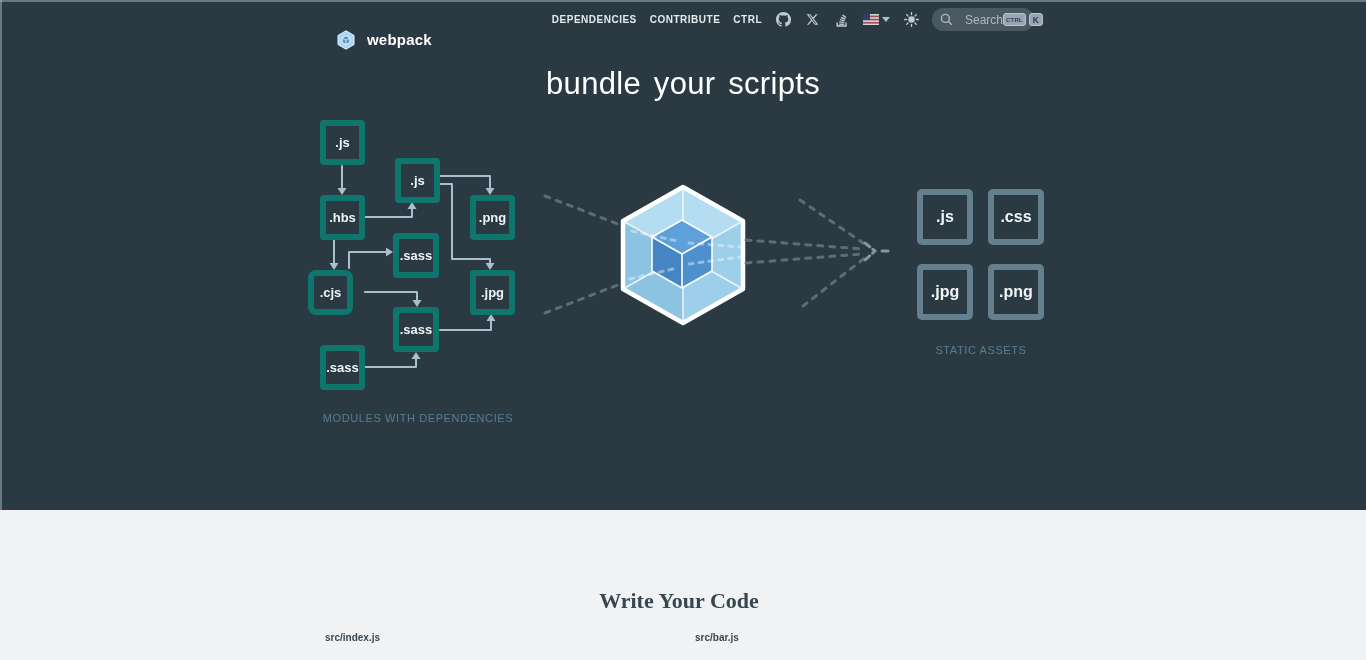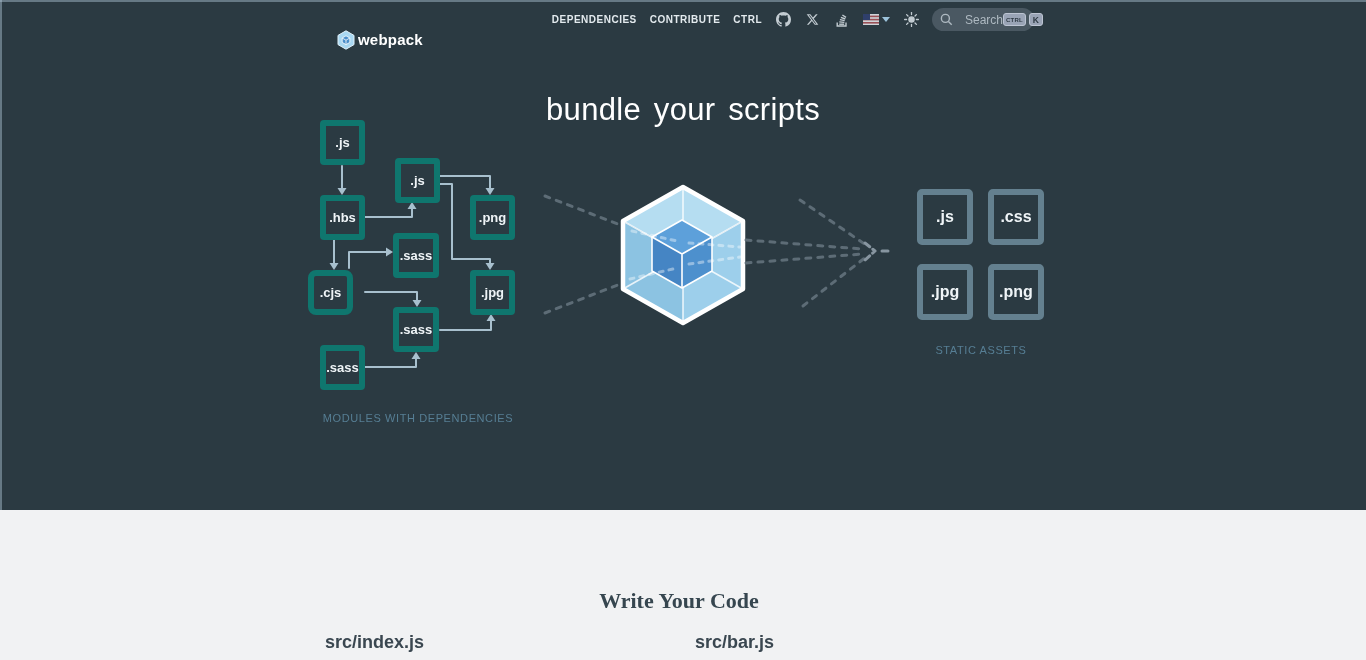--- a/index.html
+++ b/index.html
@@ -6,54 +6,54 @@
   body{font-family:"Liberation Sans", sans-serif; background:#f1f2f3;}
   .stage{position:relative;width:1366px;height:660px;overflow:hidden;background:#f1f2f3;}
 
   
   .hero{position:absolute;left:0;top:0;width:1366px;height:510px;background:#2b3a42;
         box-shadow: inset 0 2px 0 rgba(176,200,214,.45), inset 2px 0 0 rgba(176,200,214,.45);}
 
   
   .navbar{position:absolute;left:0;top:0;width:100%;height:39px;}
   .navbar-inner{position:absolute;left:334px;top:0;width:700px;height:39px;display:flex;align-items:center;}
-  .brand{display:flex;align-items:center;gap:0;cursor:pointer;margin-top:40px;}
+  .brand{display:flex;align-items:center;gap:9px;cursor:pointer;margin-top:40px;}
   .brand-text{color:#ffffff;font-weight:bold;font-size:15px;letter-spacing:.2px;}
   .nav-right{margin-left:auto;display:flex;align-items:center;gap:13px;}
   .nav-link{color:#e3eaee;font-size:10px;font-weight:bold;letter-spacing:.5px;cursor:pointer;}
   .nav-icon{display:inline-flex;align-items:center;justify-content:center;width:16px;height:16px;cursor:pointer;}
   .lang{display:inline-flex;align-items:center;gap:3px;cursor:pointer;}
   .caret{width:0;height:0;border-left:4px solid transparent;border-right:4px solid transparent;border-top:5px solid #9cc3dc;}
   .search{display:flex;align-items:center;height:23px;width:102px;background:#4a5862;border-radius:12px;
           padding:0 6px 0 8px;box-sizing:border-box;cursor:pointer;}
   .search-text{color:#aeb9c1;font-size:12px;margin-left:12px;}
   .keys{margin-left:auto;display:flex;gap:3px;align-items:center;}
   .key{background:#9aa4b6;border:1px solid #bcc4d2;border-radius:3px;color:#2e3a44;font-weight:bold;
        display:flex;align-items:center;justify-content:center;height:11px;box-sizing:content-box;padding:0 2px;}
   .key.ctrl{font-size:6px;letter-spacing:.2px;}
   .key.k{font-size:8.5px;min-width:8px;}
 
   
-  .hero-title{position:absolute;left:0;right:0;top:92px;text-align:center;color:#ffffff;
+  .hero-title{position:absolute;left:0;right:0;top:66px;text-align:center;color:#ffffff;
               font-size:31px;font-weight:400;letter-spacing:.3px;word-spacing:4px;}
 
   
   .box{position:absolute;box-sizing:border-box;border:6px solid #0f766e;border-radius:4px;
        display:flex;align-items:center;justify-content:center;color:#eff4f7;font-weight:bold;}
   .box.small{width:45px;height:45px;font-size:13px;}
   .box.large{width:56px;height:56px;font-size:16px;border-color:#64808f;border-radius:5px;}
   .diagram-label{position:absolute;font-size:11px;font-weight:normal;letter-spacing:.6px;color:#567e94;
                  text-align:center;width:220px;}
   .diagram-svg{position:absolute;left:300px;top:110px;}
 
   
   .code-section{position:absolute;left:0;top:510px;width:1366px;height:150px;background:#f1f2f3;}
   .code-heading{position:absolute;left:0;right:8px;top:78px;text-align:center;
                 font-family:"Liberation Serif", serif;font-weight:bold;font-size:22px;color:#36464f;}
-  .file-label{position:absolute;top:122px;font-size:18px;font-weight:bold;color:#3a4750;}
+  .file-label{position:absolute;top:122px;font-size:10px;font-weight:bold;color:#3a4750;}
 </style>
 </head>
 <body>
 
 <div class="stage">
 
   <div class="hero">
 
     <div class="navbar">
       <div class="navbar-inner">

